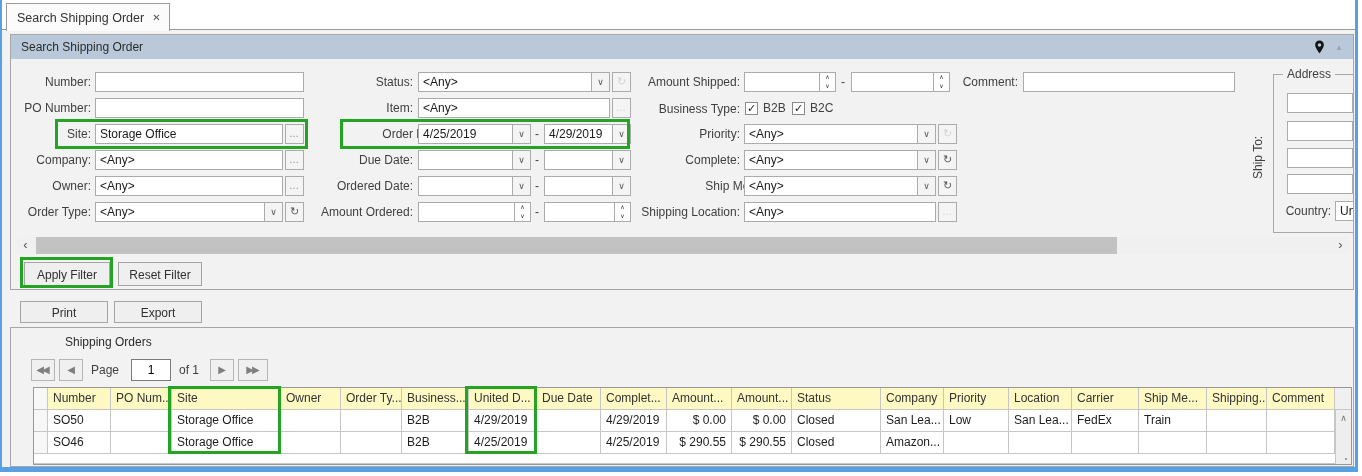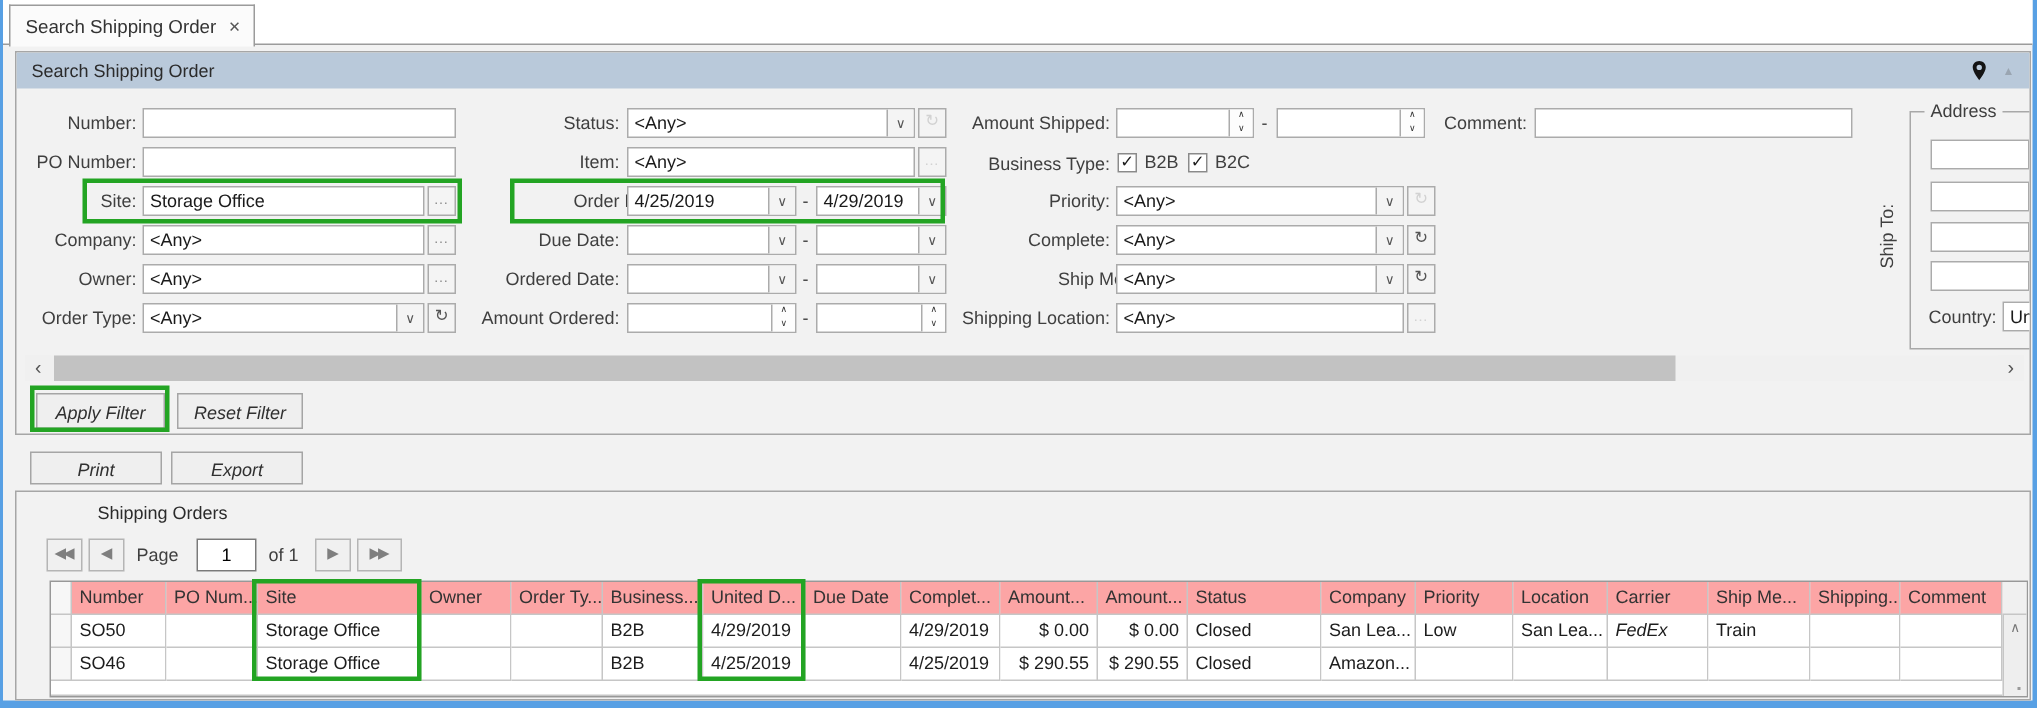--- a/index.html
+++ b/index.html
@@ -36,40 +36,40 @@
   .disabled{color:#d2d2d2 !important;}
   .dash{position:absolute;width:10px;height:20px;line-height:20px;text-align:center;font-size:12px;color:#3f3f3f;}
   .cb{position:absolute;width:13px;height:13px;background:#fff;border:1px solid #8a8a8a;box-sizing:border-box;
     font-size:11px;line-height:11px;text-align:center;color:#1b1b1b;}
   .cblab{position:absolute;height:14px;line-height:14px;font-size:12px;color:#3f3f3f;}
   .vlabel{position:absolute;writing-mode:vertical-rl;transform:rotate(180deg);font-size:12px;color:#3f3f3f;}
   .gbox{position:absolute;border:1px solid #a8a8a8;box-sizing:border-box;}
   .legend{position:absolute;height:14px;line-height:14px;font-size:12px;color:#3f3f3f;background:#f2f2f2;padding:0 4px;z-index:2;}
   
   .btn{position:absolute;height:24px;background:#efefef;border:1px solid #a5a5a5;box-sizing:border-box;
-    font-size:12px;color:#303030;text-align:center;line-height:22px;cursor:default;font-style:italic;}
+    font-size:12px;color:#303030;text-align:center;line-height:22px;cursor:default;}
   
   .hscroll{position:absolute;height:17px;background:#f0f0f0;}
   .hscroll .sarrow{position:absolute;top:0;width:17px;height:17px;text-align:center;line-height:16px;font-size:13px;color:#555;background:#f0f0f0;}
   .hscroll .thumb{position:absolute;top:0;height:17px;background:#c2c2c2;}
   .vscroll{position:absolute;width:16px;background:#eeeeee;border-left:1px solid #c6c6c6;box-sizing:border-box;}
   .vscroll .sarrow{display:block;height:16px;text-align:center;line-height:16px;font-size:9px;color:#777;}
   .vscroll .dotmark{position:absolute;bottom:4px;right:4px;width:2px;height:2px;background:#9a9a9a;}
   
   .pgbtn{position:absolute;height:22px;background:#f0f0f0;border:1px solid #b5b5b5;box-sizing:border-box;
     text-align:center;line-height:20px;font-size:10px;color:#7f7f7f;letter-spacing:-2px;padding-right:2px;}
   .pglabel{position:absolute;height:22px;line-height:22px;font-size:12px;color:#3f3f3f;}
   .pginput{position:absolute;width:40px;height:22px;border:1px solid #7a7a7a;background:#fff;box-sizing:border-box;
     text-align:center;font-size:12px;font-family:inherit;outline:none;}
   
   .grid{position:absolute;border:1px solid #989898;background:#fff;box-sizing:content-box;font-size:12px;}
   .grow{display:flex;}
   .gcell{box-sizing:border-box;border-right:1px solid #c6c6c6;border-bottom:1px solid #c6c6c6;
     padding:0 5px;white-space:nowrap;overflow:hidden;height:22px;line-height:21px;color:#1d1d1d;background:#fff;}
-  .gcell.head{color:#333;background:#fca5a5;height:22px;}
+  .gcell.head{color:#333;background:#fef9c3;height:22px;}
   .gcell.sel{background:#f7f7f7;padding:0;}
   .gcell.num{text-align:right;}
   .gcell.corner{border-right:none;background:#f0f0f0;}
   .fillrow{height:9px;border-bottom:1px solid #c6c6c6;background:#fff;}
   
   .hl{position:absolute;border:3px solid var(--green);box-sizing:border-box;z-index:9;pointer-events:none;}
   .title-label{position:absolute;font-size:12px;color:#2b2b2b;}
   .pin-icon{width:11px;height:14px;display:inline-block;}
 </style>
 </head>
@@ -314,21 +314,21 @@
               <div class="gcell " style="width: 67px;">B2B</div>
               <div class="gcell " style="width: 68px;">4/29/2019</div>
               <div class="gcell " style="width: 64px;"></div>
               <div class="gcell " style="width: 66px;">4/29/2019</div>
               <div class="gcell num" style="width: 65px;">$ 0.00</div>
               <div class="gcell num" style="width: 60px;">$ 0.00</div>
               <div class="gcell " style="width: 89px;">Closed</div>
               <div class="gcell " style="width: 63px;">San Lea...</div>
               <div class="gcell " style="width: 65px;">Low</div>
               <div class="gcell " style="width: 63px;">San Lea...</div>
-              <div class="gcell " style="width: 67px; font-style: italic;">FedEx</div>
+              <div class="gcell " style="width: 67px;">FedEx</div>
               <div class="gcell " style="width: 68px;">Train</div>
               <div class="gcell " style="width: 60px;"></div>
               <div class="gcell " style="width: 68px;"></div>
             </div>
             <div class="grow">
               <div class="gcell sel" style="width: 14px;"></div>
               <div class="gcell " style="width: 63px;">SO46</div>
               <div class="gcell " style="width: 61px;"></div>
               <div class="gcell " style="width: 109px;">Storage Office</div>
               <div class="gcell " style="width: 60px;"></div>

